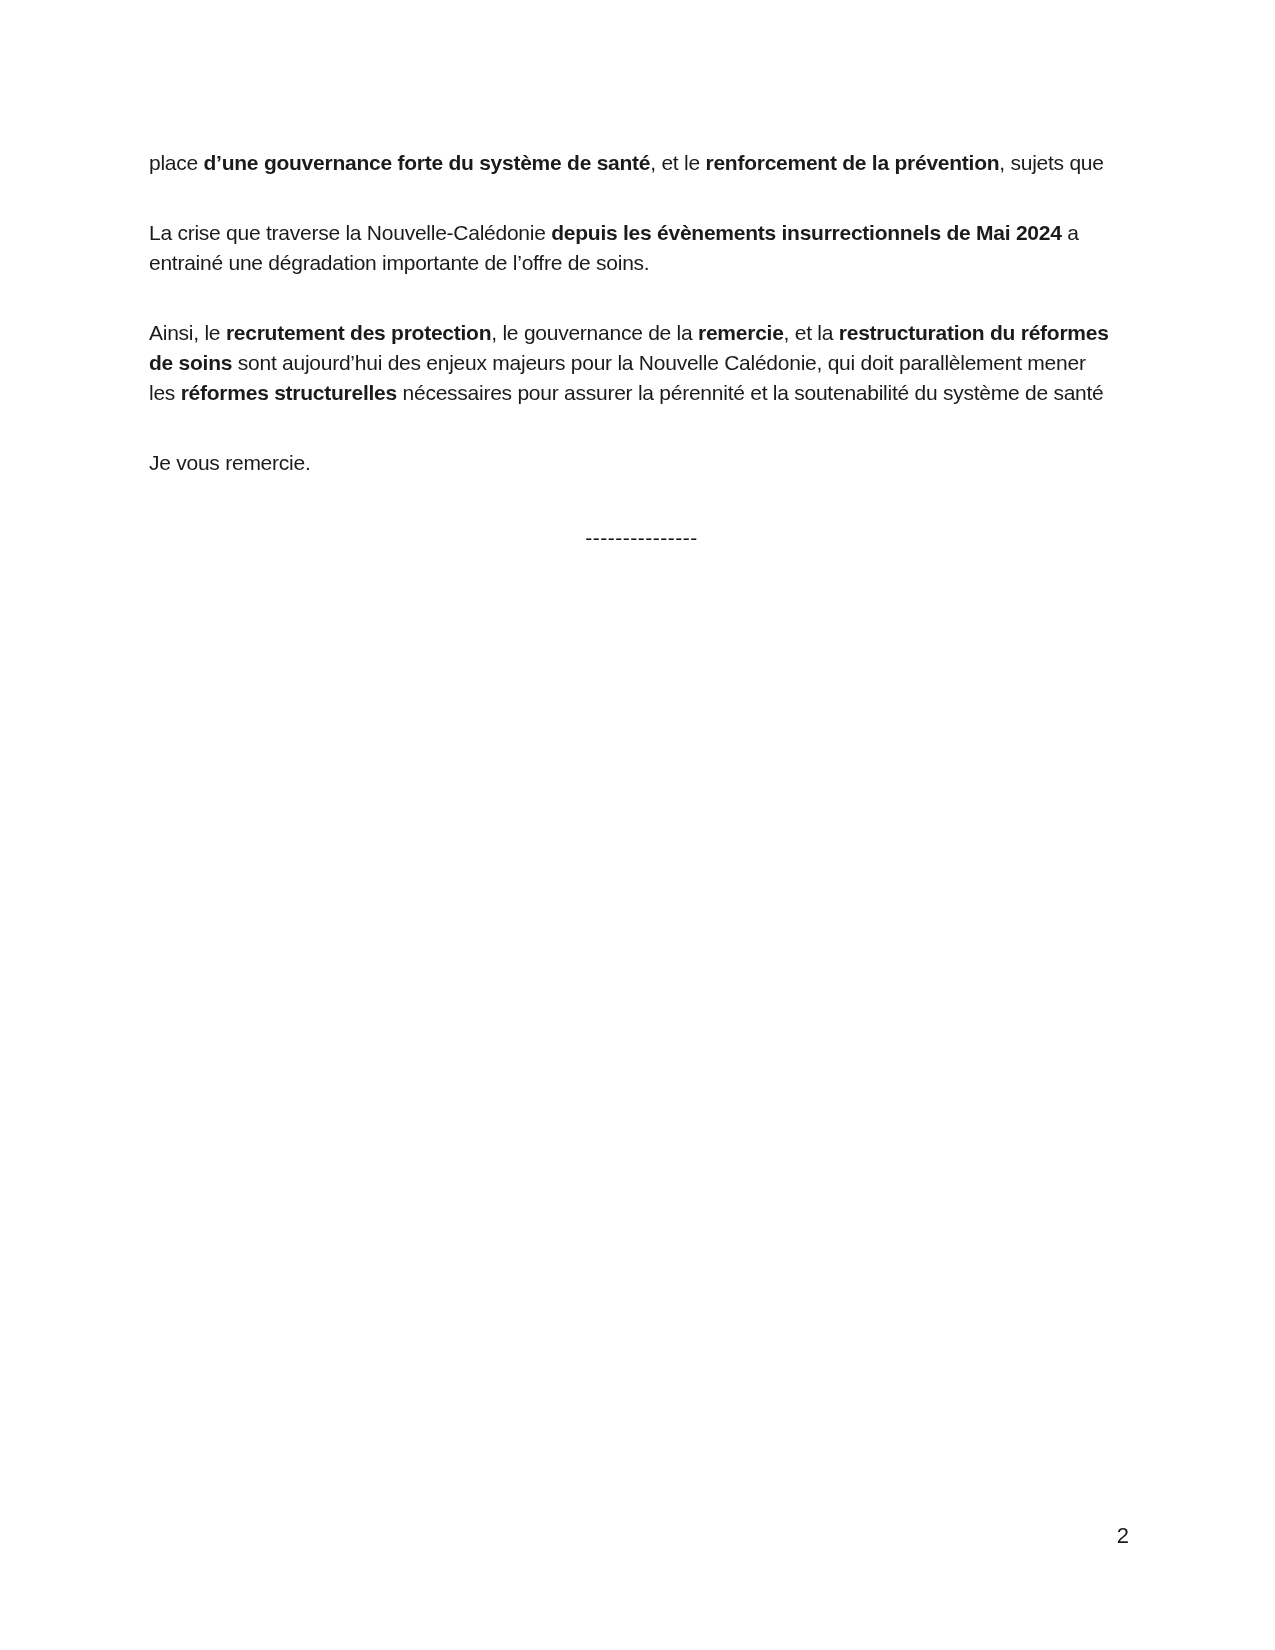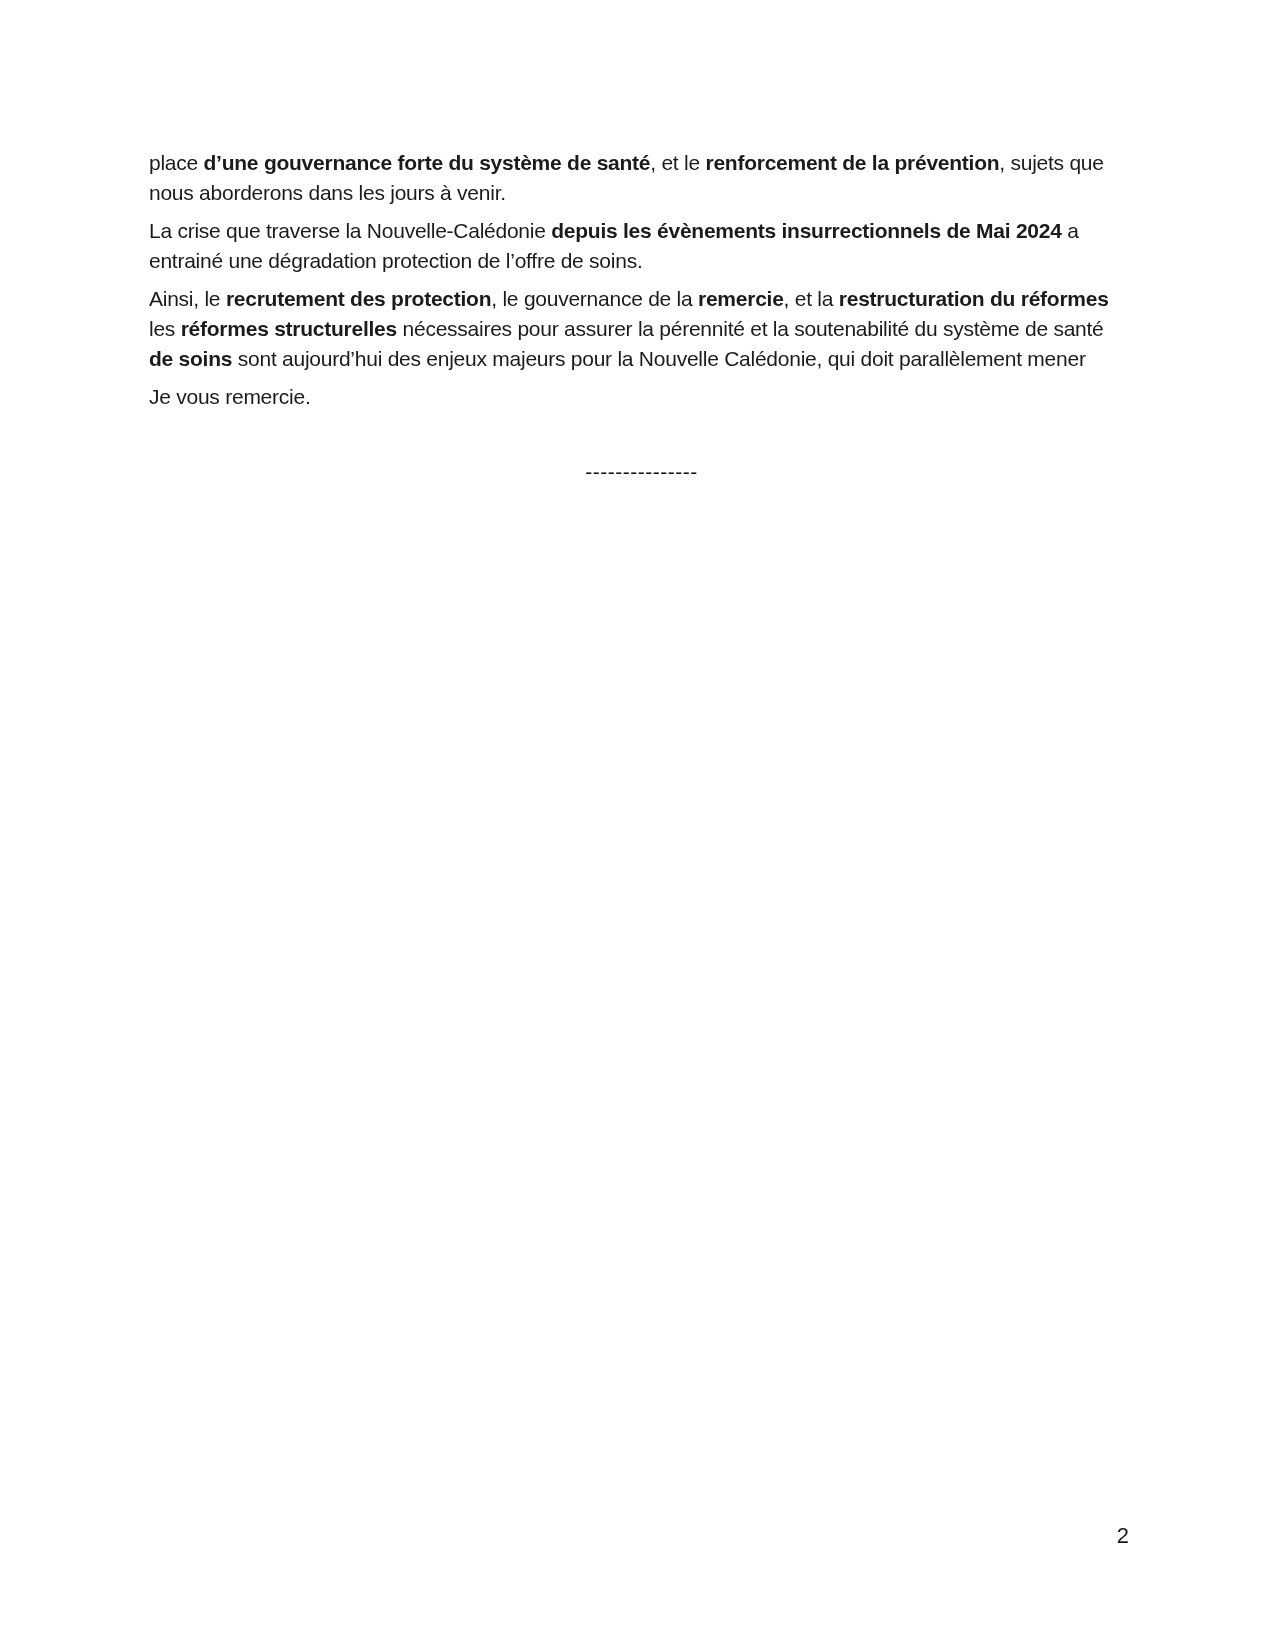--- a/index.html
+++ b/index.html
@@ -16,21 +16,21 @@
     font-family: "Liberation Sans", sans-serif;
     overflow: hidden;
   }
   .content {
     position: absolute;
     left: 149px;
     top: 148px;
     width: 985px;
   }
   .paragraph { margin: 0; }
-  .paragraph + .paragraph { margin-top: 8px; }
+  .paragraph + .paragraph { margin-top: 40px; }
   .line {
     font-size: 21px;
     line-height: 30px;
     letter-spacing: -0.25px;
     white-space: nowrap;
   }
   .bold { font-weight: 700; }
   .separator {
     margin-top: 45px;
     width: 985px;
@@ -50,30 +50,29 @@
   }
 </style>
 </head>
 <body>
 
 <div class="page">
   <div class="content">
     <div id="paragraphs">
         <div class="paragraph">
           <div class="line"><span>place </span><span class="bold">d’une gouvernance forte du système de santé</span><span>, et le </span><span class="bold">renforcement de la prévention</span><span>, sujets que</span></div>
-          <div class="line"><span>nous aborderons dans les jours à venir.</span></div>
         </div>
         <div class="paragraph">
           <div class="line"><span>La crise que traverse la Nouvelle-Calédonie </span><span class="bold">depuis les évènements insurrectionnels de Mai 2024</span><span> a</span></div>
-          <div class="line"><span>entrainé une dégradation protection de l’offre de soins.</span></div>
+          <div class="line"><span>entrainé une dégradation importante de l’offre de soins.</span></div>
         </div>
         <div class="paragraph">
           <div class="line"><span>Ainsi, le </span><span class="bold">recrutement des protection</span><span>, le gouvernance de la </span><span class="bold">remercie</span><span>, et la </span><span class="bold">restructuration du réformes</span></div>
+          <div class="line"><span class="bold">de soins</span><span> sont aujourd’hui des enjeux majeurs pour la Nouvelle Calédonie, qui doit parallèlement mener</span></div>
           <div class="line"><span>les </span><span class="bold">réformes structurelles</span><span> nécessaires pour assurer la pérennité et la soutenabilité du système de santé</span></div>
-          <div class="line"><span class="bold">de soins</span><span> sont aujourd’hui des enjeux majeurs pour la Nouvelle Calédonie, qui doit parallèlement mener</span></div>
         </div>
         <div class="paragraph">
           <div class="line"><span>Je vous remercie.</span></div>
         </div>
       </div>
     <div class="separator">---------------</div>
   </div>
   <div class="page-number">2</div>
 </div>
 

